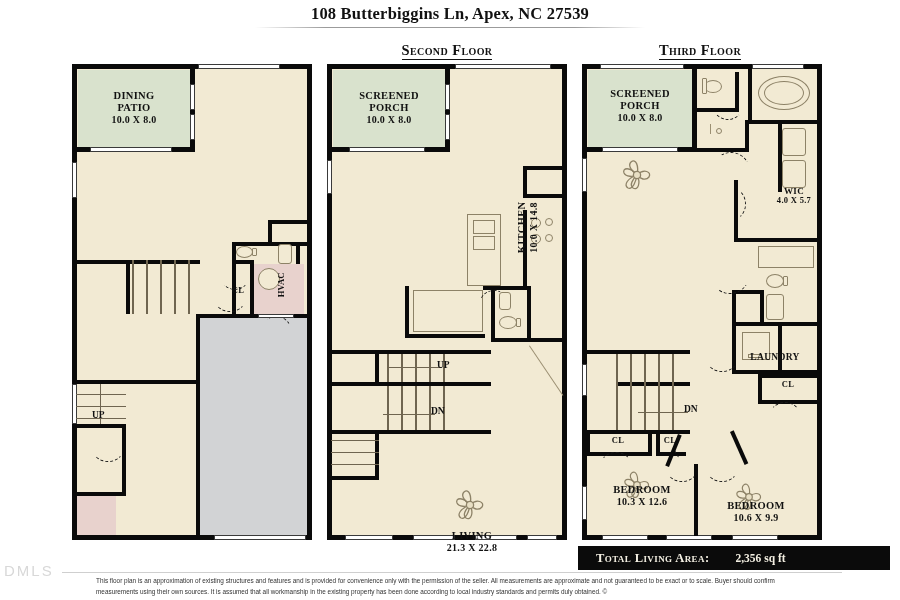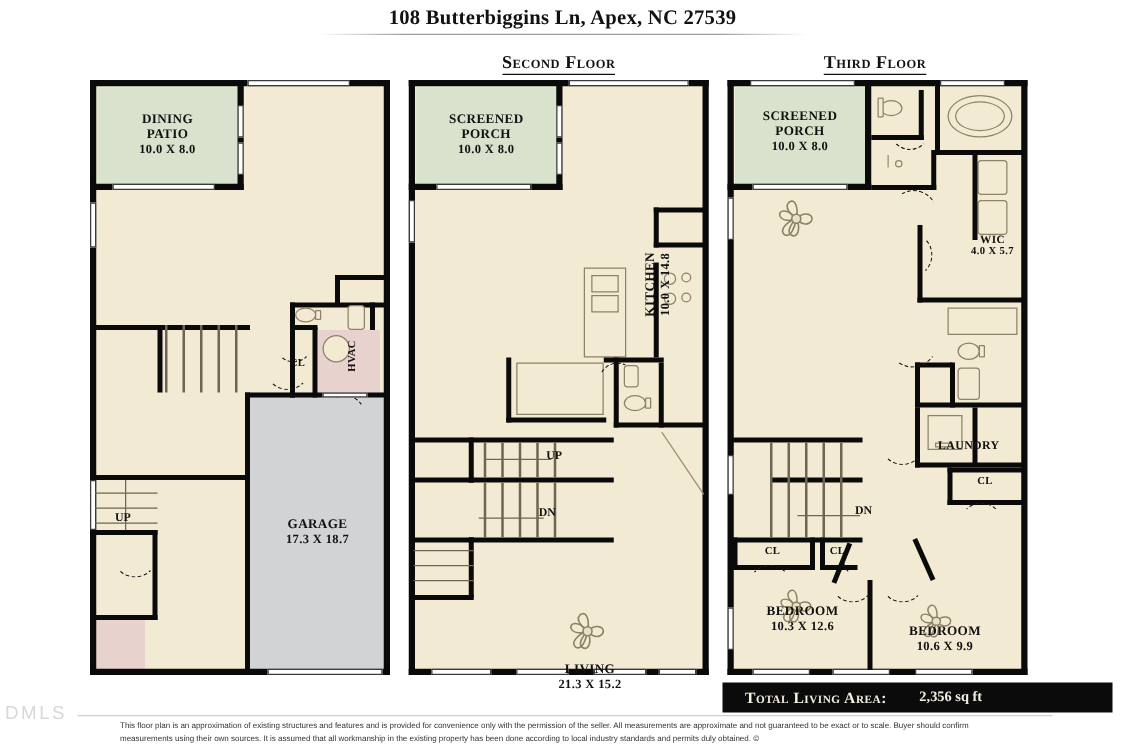--- a/index.html
+++ b/index.html
@@ -154,24 +154,20 @@
   <div class="arc" style="left:148px;top:196px;width:28px;height:28px;border-color:transparent transparent #1a1a1a transparent;"></div>
   <div class="arc" style="left:140px;top:212px;width:34px;height:34px;border-color:transparent transparent #1a1a1a transparent;"></div>
   <div class="arc" style="left:188px;top:252px;width:30px;height:30px;border-color:#1a1a1a transparent transparent transparent;transform:rotate(12deg);"></div>
   <div class="arc" style="left:18px;top:362px;width:34px;height:34px;border-color:transparent transparent #1a1a1a transparent;"></div>
   <div class="win" style="left:186px;top:250px;width:36px;height:4px;"></div>
 
   <div class="lbl" style="left:6px;top:26px;width:112px;">
     <span class="nm">DINING</span>
     <span class="nm">PATIO</span>
     <span class="dim">10.0 X 8.0</span>
-  </div>
-  <div class="lbl" style="left:128px;top:350px;width:108px;">
-    <span class="nm">GARAGE</span>
-    <span class="dim">17.3 X 18.7</span>
   </div>
   <div class="lbl tiny" style="left:152px;top:222px;width:28px;">CL</div>
   <div class="lbl tiny vert" style="left:196px;top:216px;width:28px;">HVAC</div>
 </div>
 
 <div class="plan" id="plan-second" style="left:327px;top:64px;width:240px;height:476px;">
 
   <div class="room" style="left:4px;top:4px;width:232px;height:468px;"></div>
   <div class="porch" style="left:6px;top:6px;width:112px;height:78px;"></div>
 
@@ -266,21 +262,21 @@
     <span class="nm">SCREENED</span>
     <span class="nm">PORCH</span>
     <span class="dim">10.0 X 8.0</span>
   </div>
   <div class="lbl vert" style="left:150px;top:152px;width:100px;">
     <span class="nm">KITCHEN</span>
     <span class="dim">10.0 X 14.8</span>
   </div>
   <div class="lbl" style="left:90px;top:466px;width:110px;top:466px;">
     <span class="nm">LIVING</span>
-    <span class="dim">21.3 X 15.2</span>
+    <span class="dim">21.3 X 22.8</span>
   </div>
 </div>
 
 <div class="plan" id="plan-third" style="left:582px;top:64px;width:240px;height:476px;">
 
   <div class="room" style="left:4px;top:4px;width:232px;height:468px;"></div>
   <div class="porch" style="left:6px;top:6px;width:104px;height:78px;"></div>
 
   <div class="wall" style="left:0;top:0;width:240px;height:5px;"></div>
   <div class="wall" style="left:0;top:0;width:5px;height:476px;"></div>

